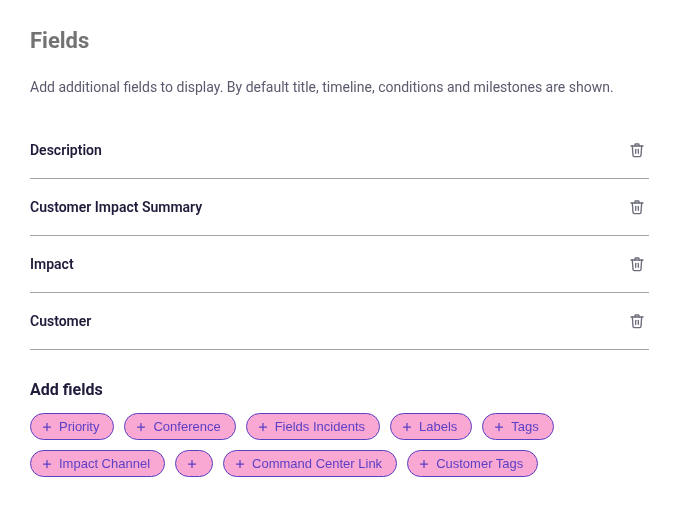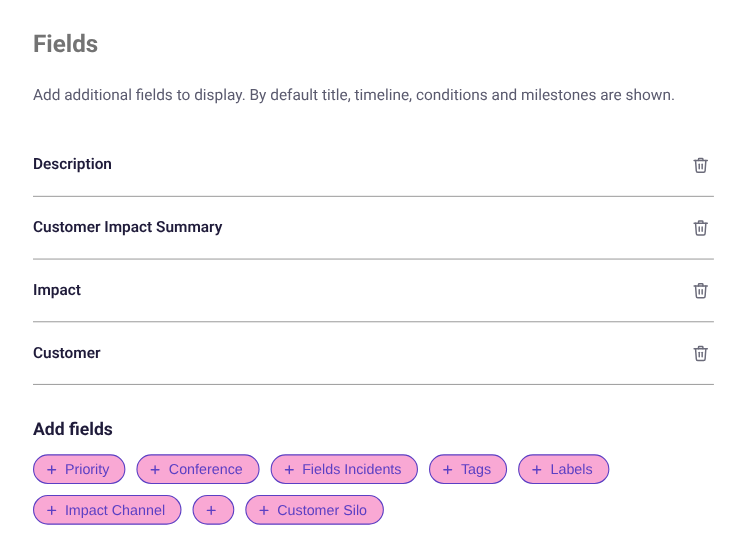--- a/index.html
+++ b/index.html
@@ -165,43 +165,50 @@
           <line x1="12" y1="5" x2="12" y2="19"></line>
           <line x1="5" y1="12" x2="19" y2="12"></line>
         </svg>
       <span>Fields Incidents</span>
     </button>
     <button class="pill">
       <svg viewBox="0 0 24 24" fill="none" stroke-width="2.5" stroke-linecap="round">
           <line x1="12" y1="5" x2="12" y2="19"></line>
           <line x1="5" y1="12" x2="19" y2="12"></line>
         </svg>
+      <span>Labels</span>
+    </button>
+    <button class="pill">
+      <svg viewBox="0 0 24 24" fill="none" stroke-width="2.5" stroke-linecap="round">
+          <line x1="12" y1="5" x2="12" y2="19"></line>
+          <line x1="5" y1="12" x2="19" y2="12"></line>
+        </svg>
       <span>Tags</span>
     </button>
     <button class="pill">
       <svg viewBox="0 0 24 24" fill="none" stroke-width="2.5" stroke-linecap="round">
           <line x1="12" y1="5" x2="12" y2="19"></line>
           <line x1="5" y1="12" x2="19" y2="12"></line>
         </svg>
-      <span>Labels</span>
-    </button>
-    <button class="pill">
-      <svg viewBox="0 0 24 24" fill="none" stroke-width="2.5" stroke-linecap="round">
-          <line x1="12" y1="5" x2="12" y2="19"></line>
-          <line x1="5" y1="12" x2="19" y2="12"></line>
-        </svg>
       <span>Impact Channel</span>
     </button>
     <button class="pill">
       <svg viewBox="0 0 24 24" fill="none" stroke-width="2.5" stroke-linecap="round">
           <line x1="12" y1="5" x2="12" y2="19"></line>
           <line x1="5" y1="12" x2="19" y2="12"></line>
         </svg>
     </button>
     <button class="pill">
       <svg viewBox="0 0 24 24" fill="none" stroke-width="2.5" stroke-linecap="round">
           <line x1="12" y1="5" x2="12" y2="19"></line>
           <line x1="5" y1="12" x2="19" y2="12"></line>
         </svg>
-      <span>Customer Silo</span>
+      <span>Command Center Link</span>
+    </button>
+    <button class="pill">
+      <svg viewBox="0 0 24 24" fill="none" stroke-width="2.5" stroke-linecap="round">
+          <line x1="12" y1="5" x2="12" y2="19"></line>
+          <line x1="5" y1="12" x2="19" y2="12"></line>
+        </svg>
+      <span>Customer Tags</span>
     </button>
   </div>
 </div>
 
 </body></html>

